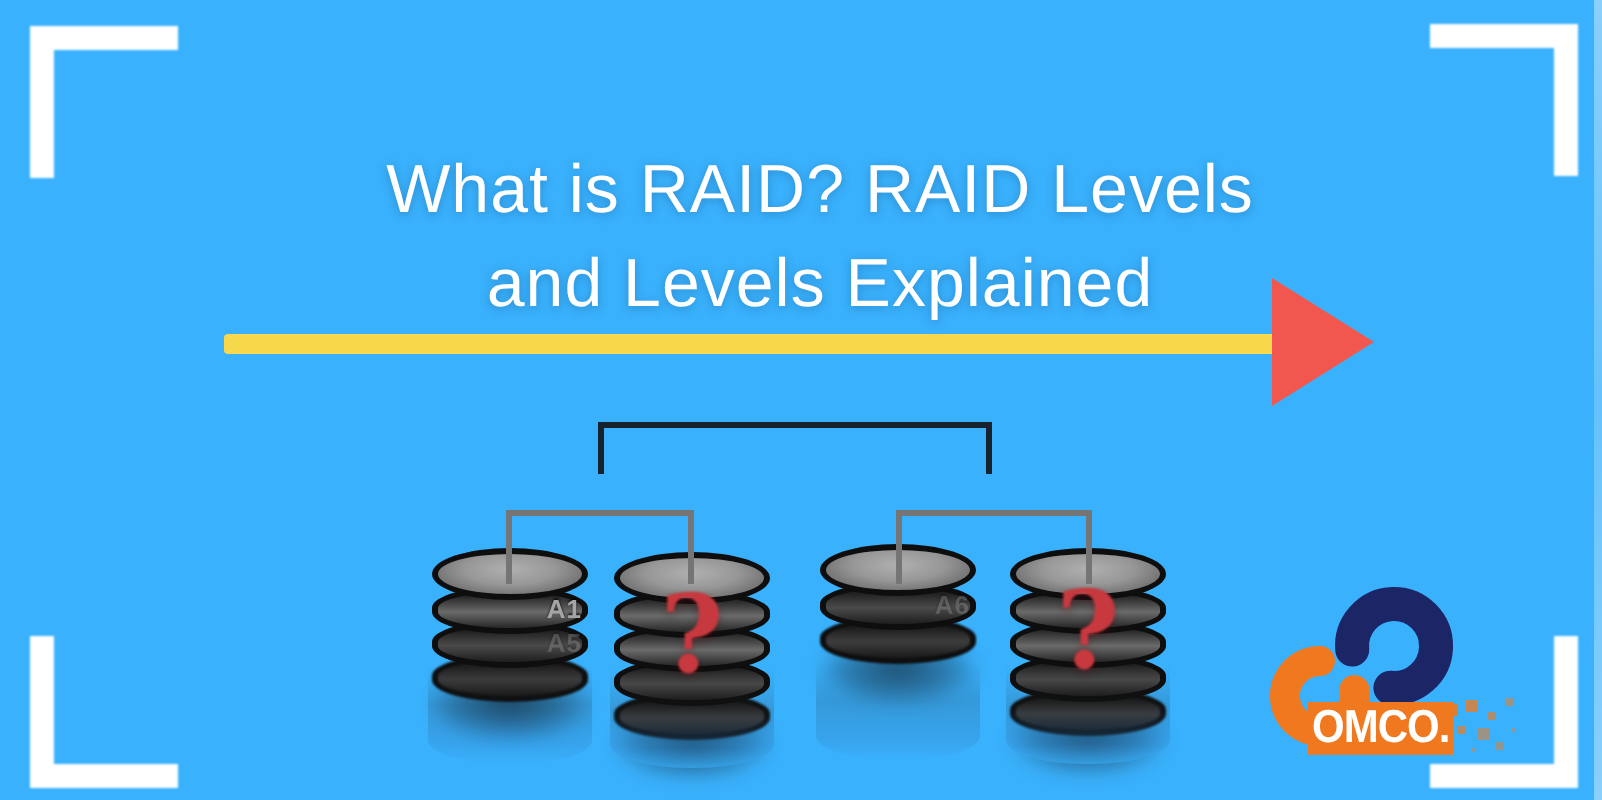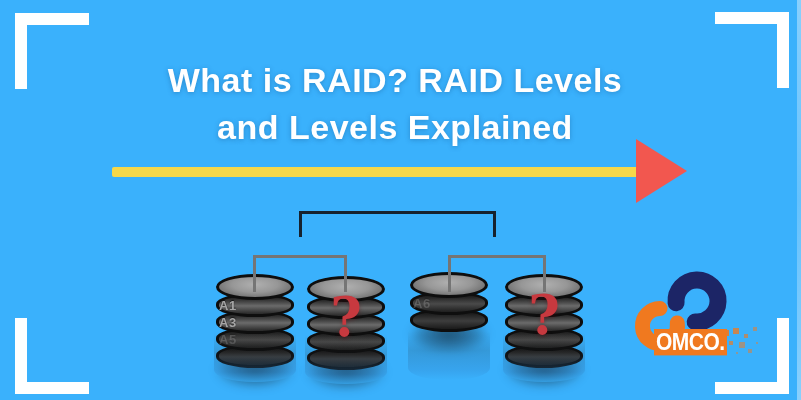--- a/index.html
+++ b/index.html
@@ -22,22 +22,22 @@
   
   .corner{position:absolute;width:62px;height:64px;filter:blur(.6px);}
   .corner.tl{left:15px;top:13px;border-top:12px solid var(--frame-white);border-left:12px solid var(--frame-white);}
   .corner.tr{left:715px;top:12px;border-top:12px solid var(--frame-white);border-right:12px solid var(--frame-white);}
   .corner.bl{left:15px;top:318px;border-bottom:12px solid var(--frame-white);border-left:12px solid var(--frame-white);}
   .corner.br{left:715px;top:318px;border-bottom:12px solid var(--frame-white);border-right:12px solid var(--frame-white);}
   .edge-strip{position:absolute;right:0;top:0;width:4px;height:100%;
     background:linear-gradient(180deg,rgba(255,255,255,.40),rgba(255,255,255,.22) 50%,rgba(255,255,255,.40));}
   
   .title{
-    position:absolute;left:45px;top:57px;width:700px;margin:0;
-    text-align:center;color:#fff;font-size:34px;line-height:47px;font-weight:700;
+    position:absolute;left:45px;top:57px;width:700px;margin:15px;
+    text-align:center;color:#fff;font-size:34px;line-height:47px;font-weight:400;
     letter-spacing:.5px;
     text-shadow:0 1px 5px rgba(25,90,150,.45);
   }
   .title span{display:block;}
   
   .arrow-line{position:absolute;left:112px;top:167px;width:527px;height:10px;
     background:var(--accent-yellow);border-radius:2px;}
   .arrow-head{position:absolute;left:636px;top:139px;width:0;height:0;
     border-top:32px solid transparent;border-bottom:32px solid transparent;
     border-left:51px solid var(--accent-red);}
@@ -53,38 +53,38 @@
   .bracket-pair.p1{left:253px;top:255px;width:94px;height:37px;}
   .bracket-pair.p2{left:448px;top:255px;width:98px;height:37px;}
   
   .disk{position:absolute;width:78px;height:130px;}
   .disk .cap{position:relative;z-index:6;height:26px;box-sizing:border-box;
     border:3px solid #0e0e0e;border-radius:50%;
     background:radial-gradient(ellipse at 50% 38%,#b0b0b0 0%,#979797 45%,#6e6e6e 80%,#565656 100%);}
   .disk .band{position:relative;height:24px;margin-top:-7px;box-sizing:border-box;
     border:3px solid #0e0e0e;border-radius:50%/11px;
     background:linear-gradient(180deg,#1d1d1d 6%,#4e4e4e 38%,#6b6b6b 55%,#2d2d2d 96%);
-    text-align:left;}
+    text-align:right;}
   .disk .b1{z-index:5;}
   .disk .b2{z-index:4;}
   .disk .b3{z-index:3;background:linear-gradient(180deg,#171717 6%,#3c3c3c 40%,#4a4a4a 55%,#222 96%);}
   .disk .b4{z-index:2;background:linear-gradient(180deg,#141414 6%,#333 42%,#3d3d3d 55%,#1d1d1d 96%);filter:blur(.6px);}
   .blabel{display:inline-block;line-height:18px;color:#a5a5a5;font-weight:700;font-size:13px;
     letter-spacing:.5px;text-shadow:0 -1px 1px rgba(0,0,0,.65);}
   .blabel.faint{opacity:.3;}
   .disk-shadow{position:relative;z-index:1;height:30px;margin-top:-10px;filter:blur(4px);
     background:radial-gradient(ellipse at 50% 40%,rgba(13,16,22,.60) 0%,rgba(13,16,22,.28) 50%,rgba(13,16,22,0) 75%);}
   .disk .fade{position:absolute;left:-2px;right:-2px;top:45%;bottom:22px;z-index:7;pointer-events:none;
     border-radius:0 0 40px 40px/0 0 12px 12px;
     background:linear-gradient(180deg,rgba(26,30,36,0) 0%,rgba(26,30,36,.16) 40%,rgba(48,130,200,.28) 80%,rgba(58,177,252,.55) 100%);}
   .qmark{position:absolute;z-index:9;top:14px;left:50%;transform:translateX(-50%);
     font-family:"DejaVu Serif",serif;font-weight:800;font-size:54px;line-height:54px;
     color:var(--question-red);text-shadow:0 2px 4px rgba(90,10,15,.35);filter:blur(.4px);}
   
-  .logo{position:absolute;left:633px;top:264px;width:150px;height:110px;z-index:10;}
+  .logo{position:absolute;left:633px;top:286px;width:150px;height:110px;z-index:10;}
   .logo svg{position:absolute;left:0;top:0;}
   .logo-text{position:absolute;left:21px;top:65px;display:inline-block;
     background:var(--logo-orange);color:#fff;font-weight:700;font-size:21px;line-height:24px;
     padding:0 2px;letter-spacing:-.5px;transform:scaleY(1.1);transform-origin:top left;}
   .logo-frags{position:absolute;left:90px;top:66px;width:6px;height:6px;background:var(--logo-orange);opacity:.9;
     box-shadow:10px -2px 0 0 rgba(240,121,31,.85),
                20px 3px 0 -1px rgba(240,121,31,.7),
                29px -4px 0 -1px rgba(240,121,31,.6),
                5px 10px 0 -1px rgba(240,121,31,.75),
                16px 12px 0 0 rgba(240,121,31,.6),
@@ -111,21 +111,20 @@
   <div class="arrow-line"></div>
   <div class="arrow-head"></div>
 
   <div class="bracket bracket-top"></div>
   <div class="bracket bracket-pair p1"></div>
   <div class="bracket bracket-pair p2"></div>
 
   <div class="disk" style="left:216px;top:274px;">
     <div class="cap"></div>
     <div class="band b1"><span class="blabel">A1</span></div>
-    <div class="band b2"><span class="blabel">A3</span></div>
     <div class="band b3"><span class="blabel faint">A5</span></div>
     <div class="band b4"></div>
     <div class="disk-shadow"></div>
     <div class="fade"></div>
   </div>
 
   <div class="disk" style="left:307px;top:276px;">
     <div class="cap"></div>
     <div class="band b1"><span class="blabel"></span></div>
     <div class="band b2"><span class="blabel"></span></div>

